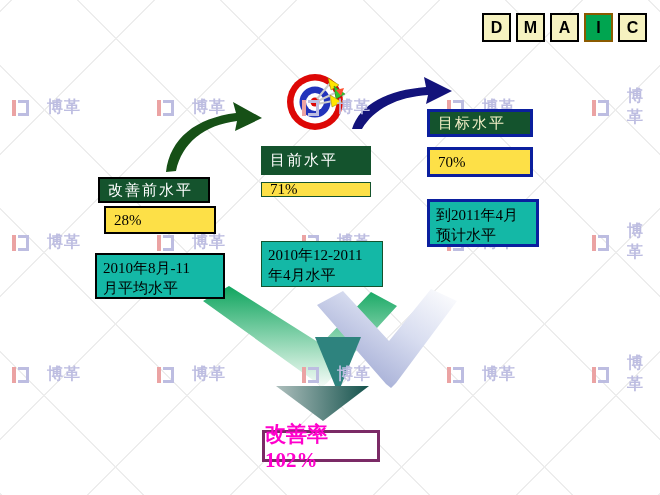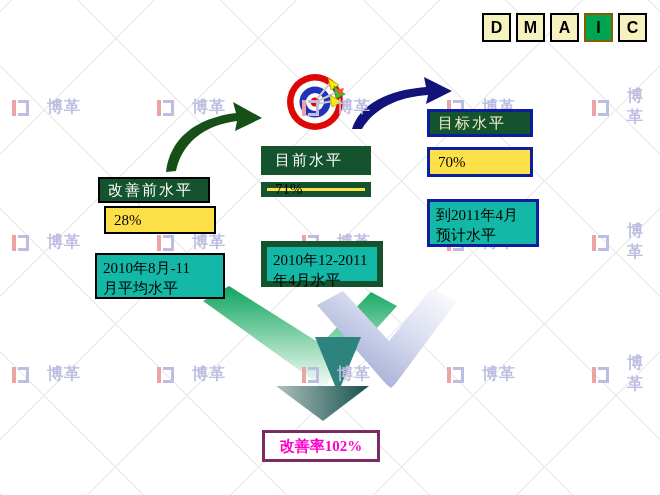--- a/index.html
+++ b/index.html
@@ -28,27 +28,27 @@
     display:flex;align-items:center;justify-content:center;
     font-weight:bold;font-size:16px;color:#000;font-family:"Liberation Sans",sans-serif;
   }
   .dmaic-box.active{background:#00a550;border-color:#8a5a00;}
   
   .box{position:absolute;z-index:3;box-sizing:border-box;font-family:"Liberation Serif",serif;}
   .hdr{background:#14532d;color:#ffffff;font-size:15px;letter-spacing:2px;display:flex;align-items:center;padding-left:8px;}
   .val{background:#fde047;color:#000;font-size:15px;display:flex;align-items:center;padding-left:8px;}
   .per{background:#14b8a6;color:#000;font-size:15px;line-height:20px;padding:3px 6px;}
   .b-black{border:2px solid #000000;}
-  .b-red{border:6px solid #14532d;}
+  .b-red{border:1px solid #14532d;}
   .b-blue{border:3px solid #0b1f9e;}
   .hdr-target{color:#f4f0c8;}
   .result{
     position:absolute;z-index:3;left:262px;top:430px;width:118px;height:32px;box-sizing:border-box;
     border:3px solid #7b2a66;background:#ffffff;display:flex;align-items:center;justify-content:center;
-    color:#ff00cc;font-weight:bold;font-size:15px;font-family:"Liberation Serif",serif;
+    color:#ff00cc;font-weight:bold;font-size:21px;font-family:"Liberation Serif",serif;
   }
 </style>
 </head>
 <body>
 
 <div class="slide">
 
   <svg class="gfx" width="660" height="495" viewBox="0 0 660 495">
     <defs>
       <linearGradient id="gGreen" x1="0" y1="0" x2="0" y2="1">

